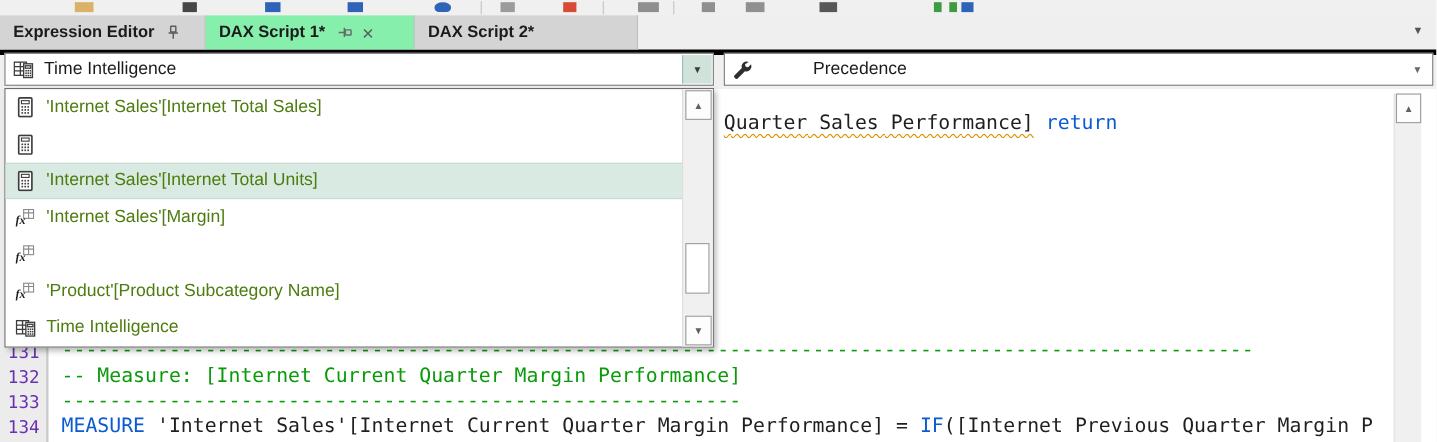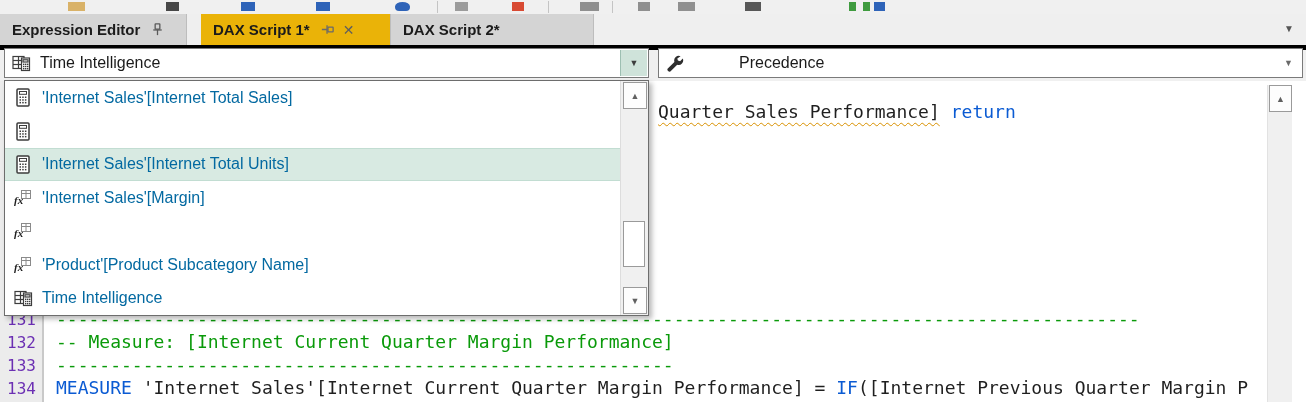--- a/index.html
+++ b/index.html
@@ -9,21 +9,21 @@
   
   .toolbar{position:absolute;left:0;top:0;width:1306px;height:14px;background:#f0f0f0;}
   .toolbar .frag{position:absolute;top:2px;height:9px;}
   .toolbar .sep{position:absolute;top:1px;height:12px;}
 
   
   .tabbar{position:absolute;left:0;top:14px;width:1306px;height:31px;background:#efefef;
           border-bottom:5px solid #000000;display:flex;}
   .tab{height:31px;box-sizing:border-box;display:flex;align-items:center;padding:0 12px;
        background:#d4d4d4;border-right:1px solid #bdbdbd;cursor:default;}
-  .tab.active{background:#eab308;margin-left:14px;}
+  .tab.active{background:#86efac;}
   .tab .lbl{font-size:15px;font-weight:bold;color:#1b1b1b;white-space:pre;}
   .tab .ticon{margin-left:10px;display:flex;align-items:center;}
   .tab .x{margin-left:8px;font-size:14px;color:#5f5f5f;line-height:1;}
   .tab-chevron{position:absolute;right:12px;top:9px;font-size:10px;color:#555;}
 
   
   .combo{position:absolute;top:48px;height:30px;box-sizing:border-box;background:#fff;
          border:1px solid #7a7a7a;display:flex;align-items:center;}
   .combo .cicon{margin-left:7px;display:flex;align-items:center;}
   .combo .cval{margin-left:9px;font-size:16px;color:#1b1b1b;}
@@ -54,21 +54,21 @@
   .sbtn{position:absolute;left:1px;width:21px;height:25px;background:#fdfdfd;
         border:1px solid #9a9a9a;display:flex;align-items:center;justify-content:center;
         font-size:9px;color:#606060;}
 
   
   .ddlist{position:absolute;left:4px;top:80px;width:645px;height:236px;box-sizing:border-box;
           background:#fff;border:1px solid #6d6d6d;z-index:20;
           box-shadow:3px 3px 5px rgba(0,0,0,0.28);}
   .ddrow{height:33.4px;box-sizing:border-box;display:flex;align-items:center;padding-left:8px;}
   .ddrow .ricon{width:20px;display:flex;align-items:center;justify-content:center;}
-  .ddrow .rlbl{margin-left:9px;font-size:16px;color:#0369a1;white-space:pre;}
+  .ddrow .rlbl{margin-left:9px;font-size:16px;color:#4d7c0f;white-space:pre;}
   .ddrow.sel{background:#d8eae2;border-top:1px solid #c2ddd2;border-bottom:1px solid #c2ddd2;}
   .dd-scroll{position:absolute;right:0;top:0;width:27px;height:100%;background:#f0f0f0;
              border-left:1px solid #dddddd;}
   .dd-scroll .sbtn{left:2px;width:22px;}
   .dd-thumb{position:absolute;left:2px;top:140px;width:22px;height:46px;background:#fff;
             border:1px solid #9a9a9a;box-sizing:border-box;}
 </style>
 </head>
 <body>
 

